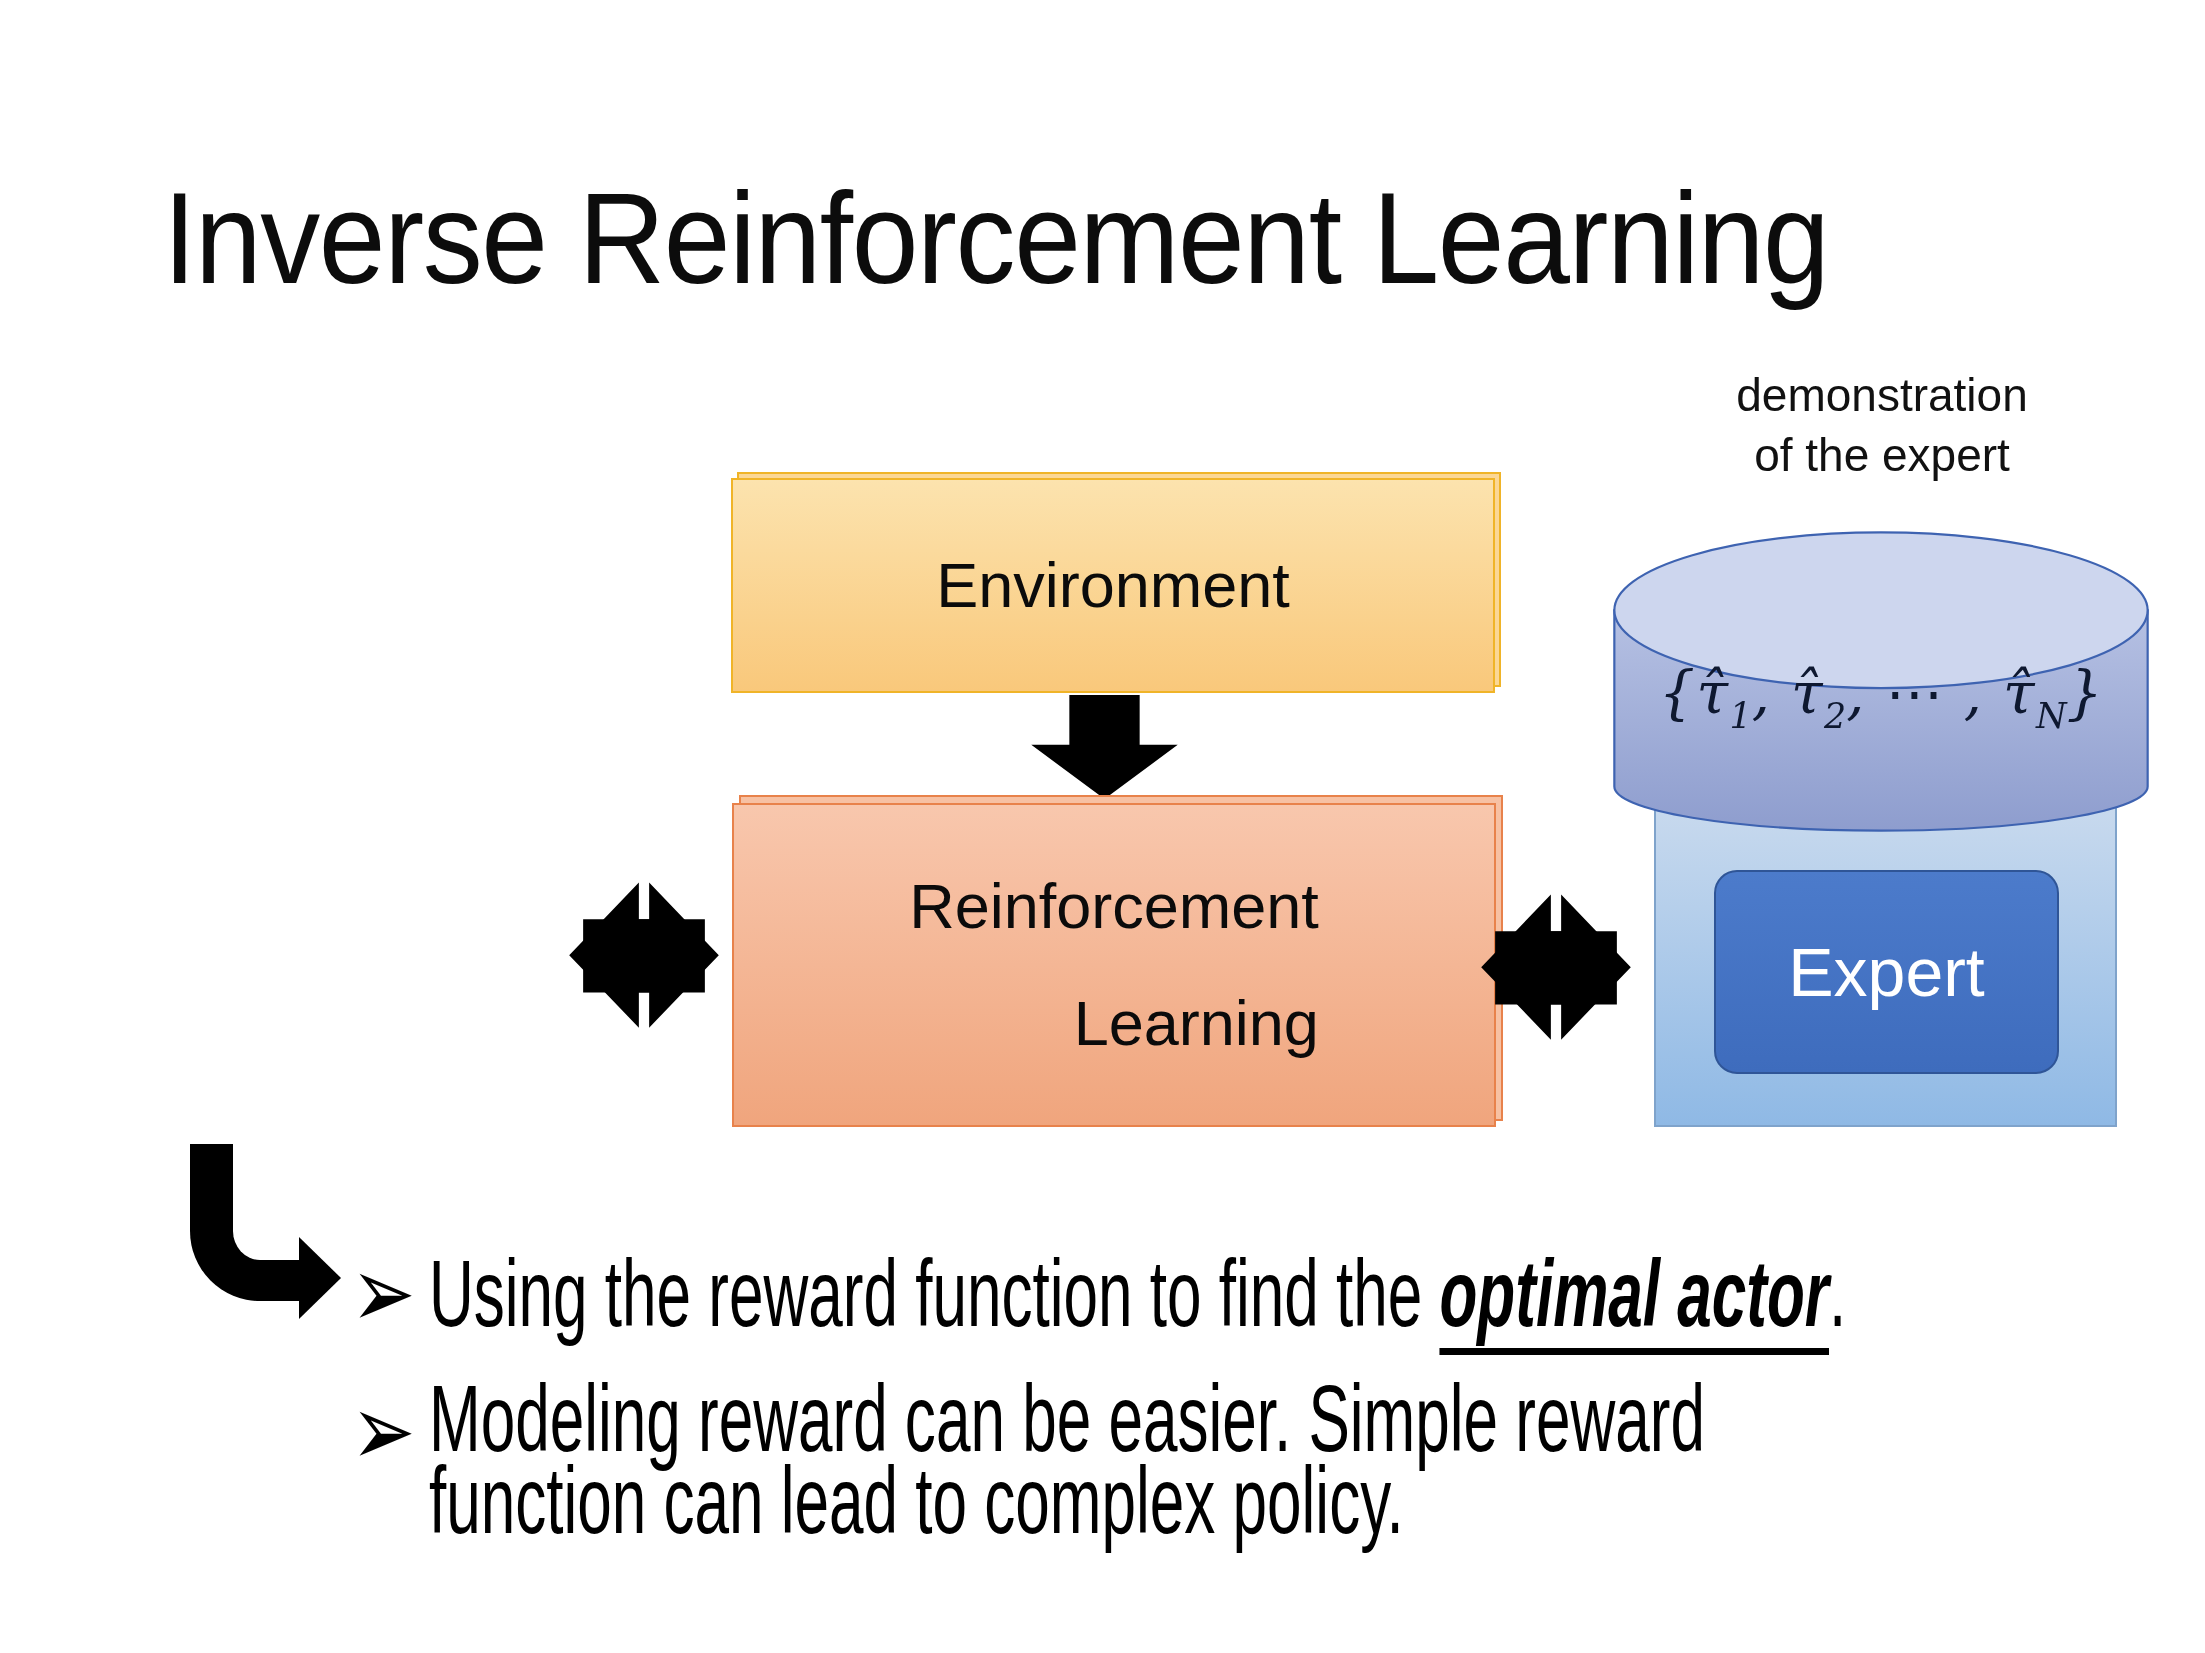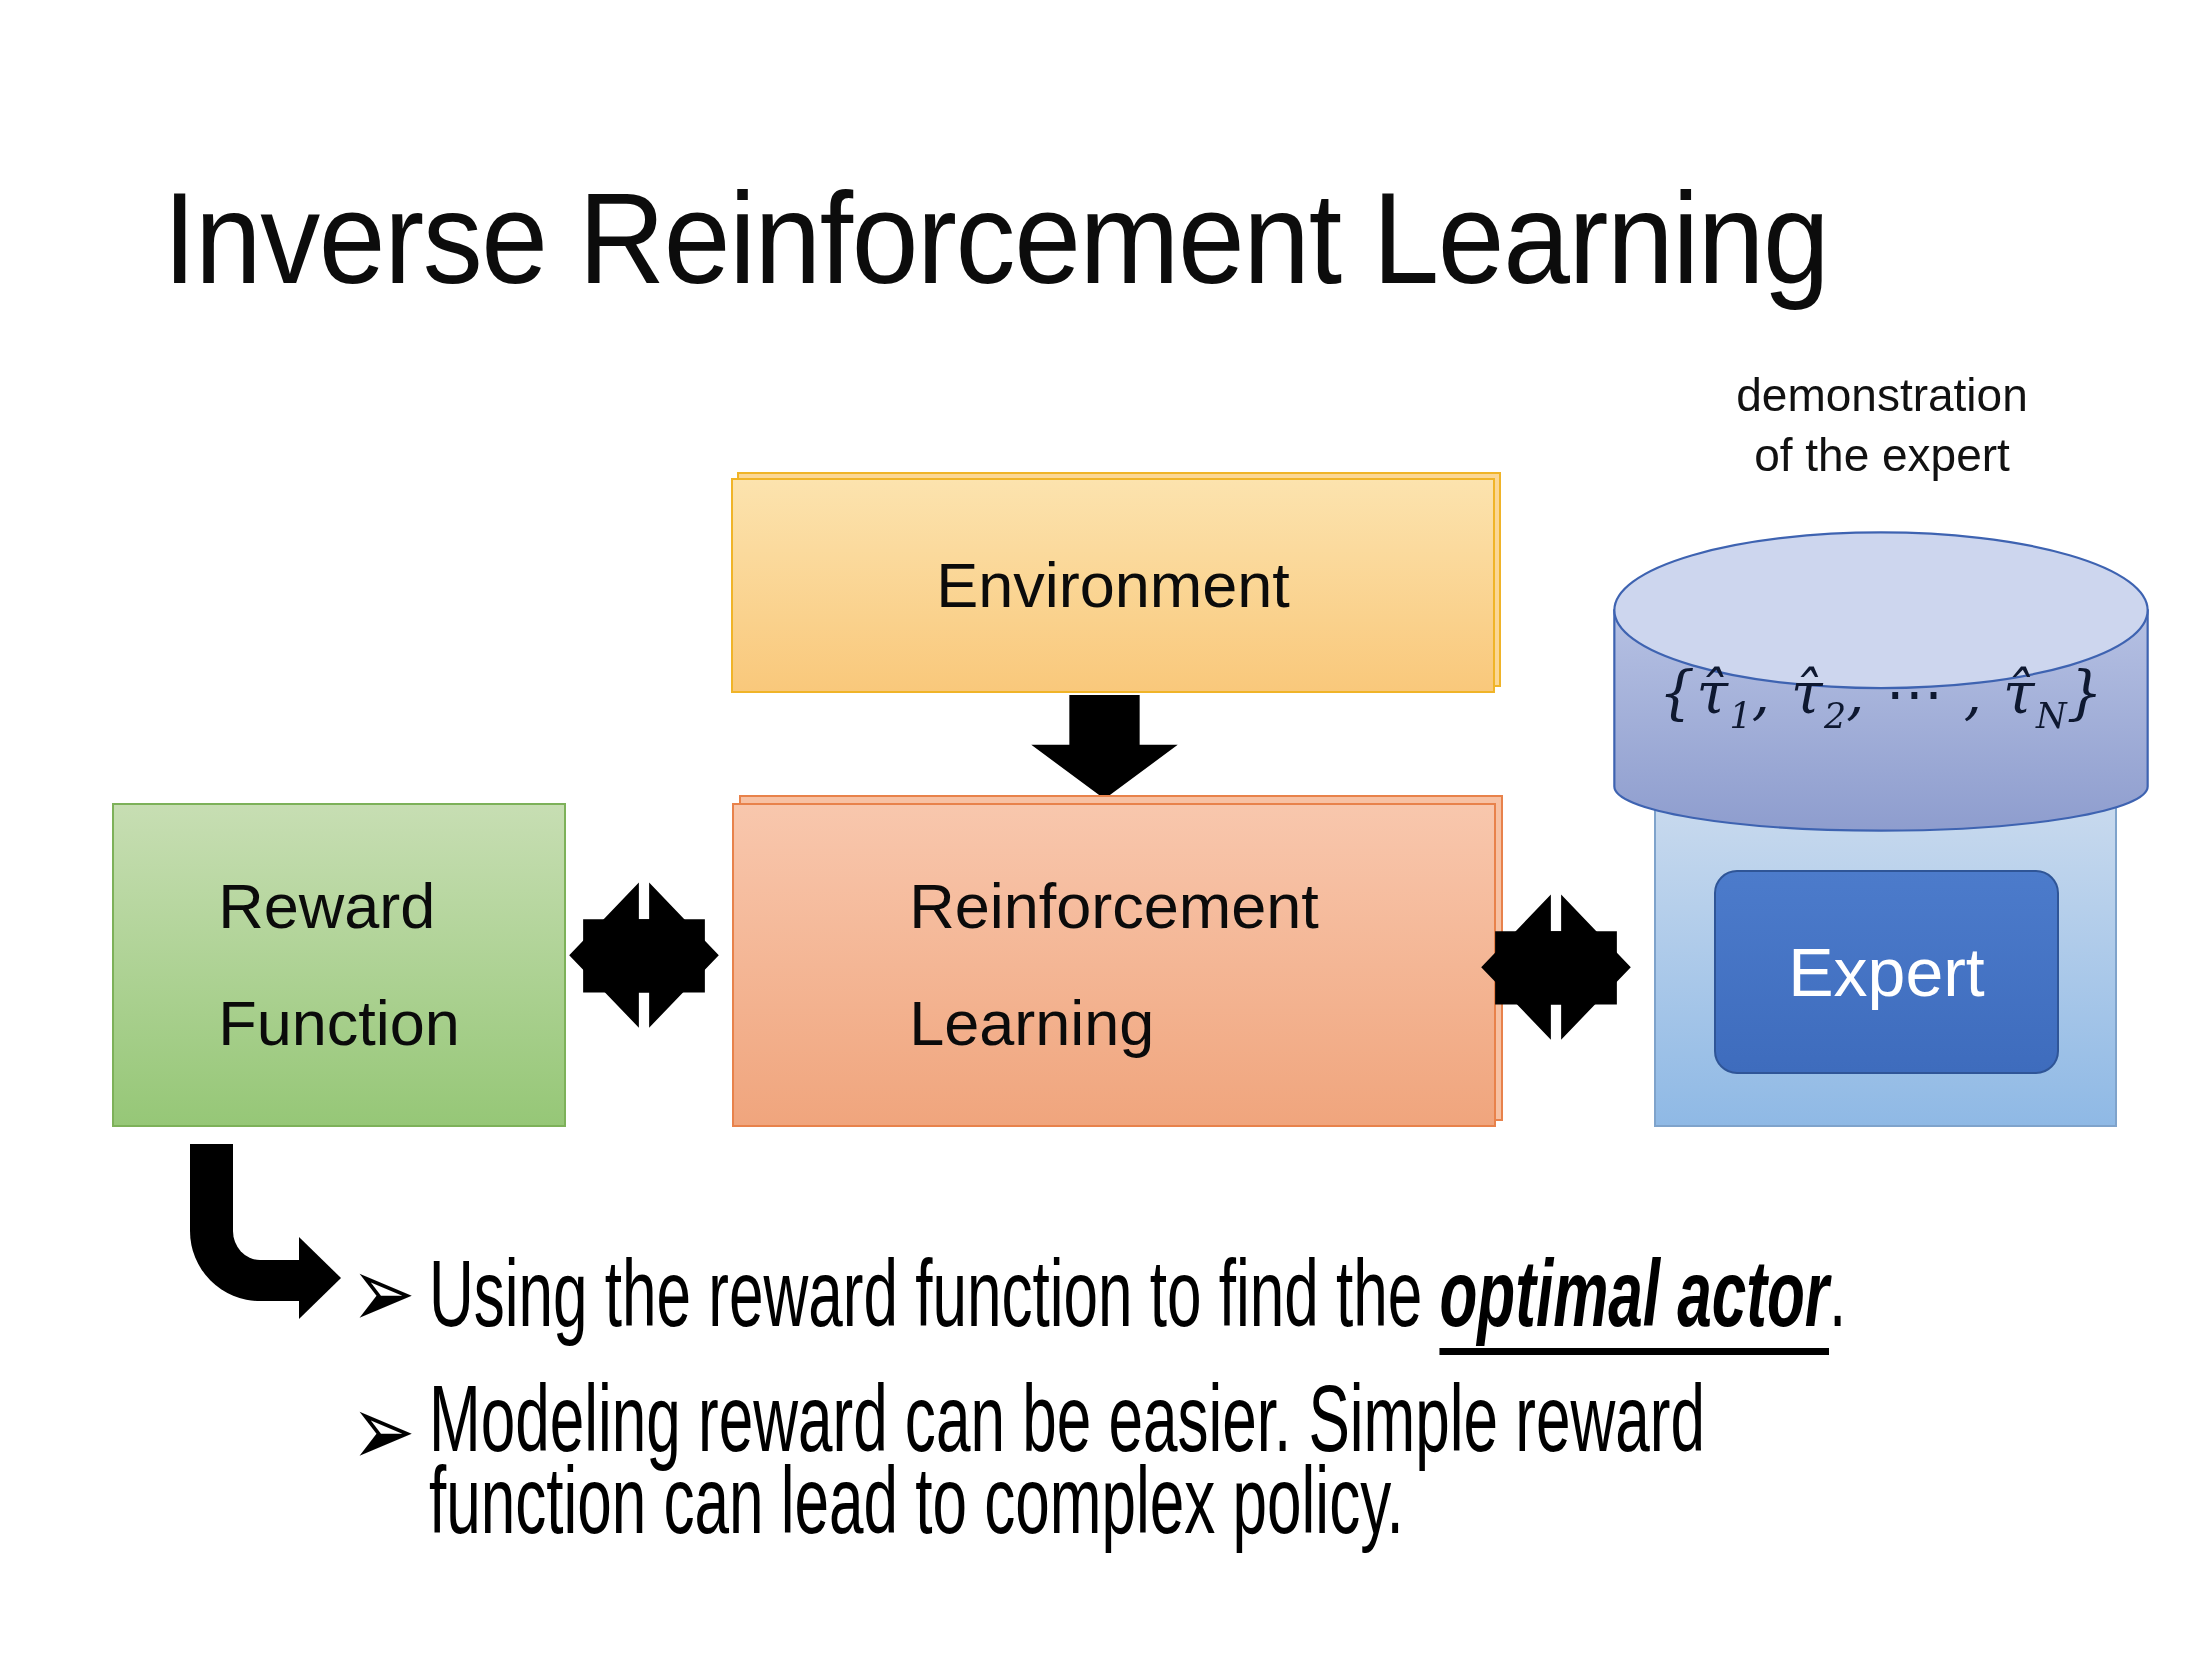--- a/index.html
+++ b/index.html
@@ -35,21 +35,21 @@
     text-align: center;
     white-space: pre-line;
     color: #111;
   }
 
   
   .dbox {
     display: flex;
     align-items: center;
     justify-content: center;
-    text-align: left;
+    text-align: right;
     font-size: 63px;
     line-height: 1.86;
     white-space: pre-line;
     color: #0b0b0b;
   }
 
   .env-back {
     left: 737px; top: 472px; width: 764px; height: 215px;
     background: #FBD795;
     border: 2.9px solid #F0B428;
@@ -171,24 +171,20 @@
 
   <div class="abs env-back"></div>
   <div class="abs dbox env-box">
     <span>Environment</span>
   </div>
 
   <svg class="abs" style="left:1031px; top:695px;" width="147" height="104" viewBox="0 0 200 142">
     <polygon points="52,0 148,0 148,68 200,68 100,142 0,68 52,68" fill="#000"></polygon>
   </svg>
 
-  <div class="abs dbox reward-box">
-    <span>Reward
-Function</span>
-  </div>
 
   <div class="abs rl-back"></div>
   <div class="abs dbox rl-box">
     <span>Reinforcement
 Learning</span>
   </div>
 
   <svg class="abs" style="left:567px; top:880px;" width="154" height="151" viewBox="0 0 210 205">
     <polygon points="3,102 98,3 98,53 188,53 188,153 98,153 98,201" fill="#000"></polygon>
     <polygon points="207,102 112,3 112,53 22,53 22,153 112,153 112,201" fill="#000"></polygon>

